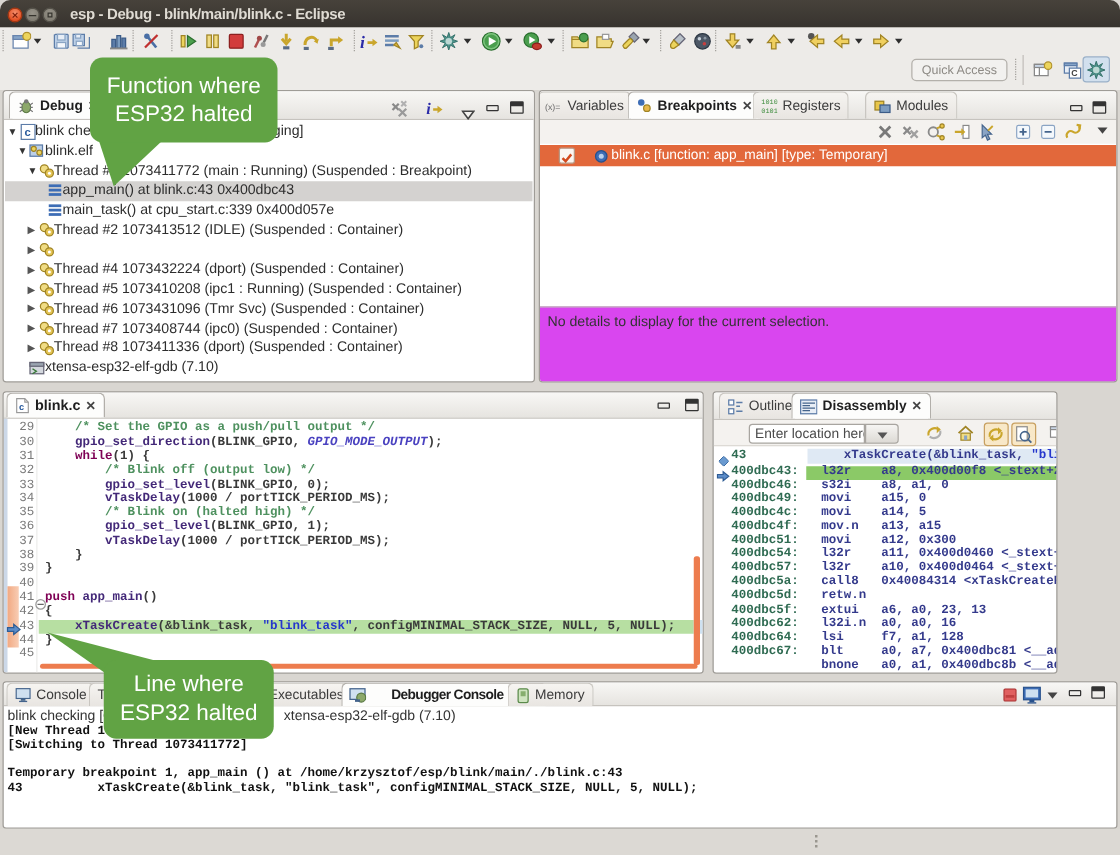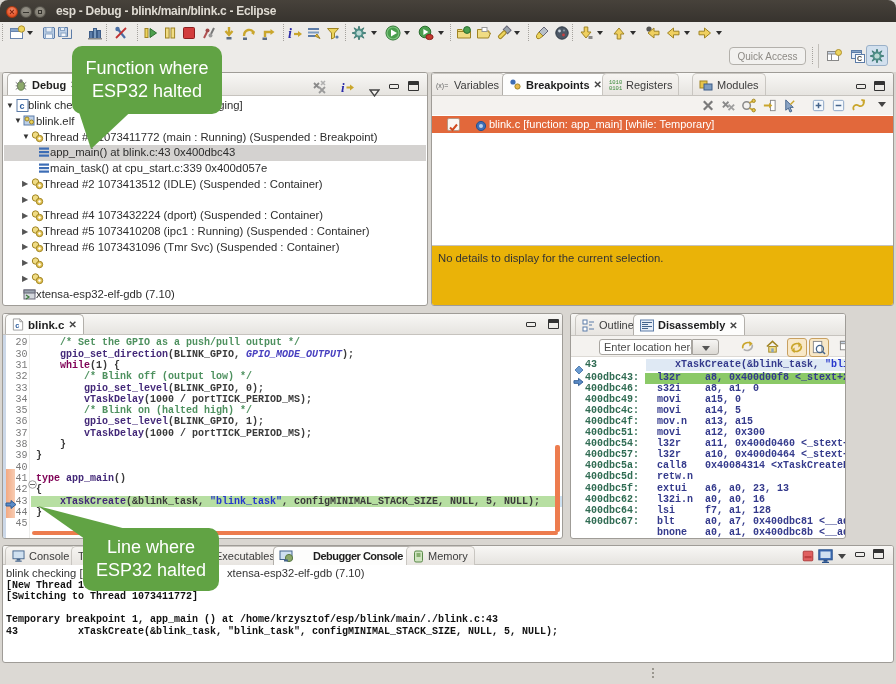--- a/index.html
+++ b/index.html
@@ -312,28 +312,30 @@
         </svg></span>
       <span class="te" style="left:39px;top:1.5px">Thread #6 1073431096 (Tmr Svc) (Suspended : Container)</span>
     </div>
   <div class="trow" style="top:182.00px">
       <span class="ar" style="left:18px;color:#555">▶</span>
       <span class="te" style="left:27px"><svg width="13" height="13" viewBox="0 0 13 13">
           <circle cx="4.5" cy="5" r="3.2" fill="#f0dc84" stroke="#a08424"></circle>
           <circle cx="8.5" cy="8.5" r="3.2" fill="#e4c454" stroke="#a08424"></circle>
           <circle cx="8.5" cy="8.5" r="1.2" fill="#fff"></circle>
         </svg></span>
+      <span class="te" style="left:39px;top:1.5px">Thread #7 1073408744 (ipc0) (Suspended : Container)</span>
     </div>
   <div class="trow" style="top:197.75px">
       <span class="ar" style="left:18px;color:#555">▶</span>
       <span class="te" style="left:27px"><svg width="13" height="13" viewBox="0 0 13 13">
           <circle cx="4.5" cy="5" r="3.2" fill="#f0dc84" stroke="#a08424"></circle>
           <circle cx="8.5" cy="8.5" r="3.2" fill="#e4c454" stroke="#a08424"></circle>
           <circle cx="8.5" cy="8.5" r="1.2" fill="#fff"></circle>
         </svg></span>
+      <span class="te" style="left:39px;top:1.5px">Thread #8 1073411336 (dport) (Suspended : Container)</span>
     </div>
   <div class="trow" style="top:213.50px">
       <span class="te" style="left:19px"><svg width="13" height="13" viewBox="0 0 13 13">
           <rect x="1" y="2" width="11" height="9" fill="#d4d8de" stroke="#667"></rect>
           <rect x="1" y="2" width="11" height="3" fill="#9aa4b0" stroke="#667"></rect>
           <path d="M3 7 L6 9 L3 11" fill="none" stroke="#3a7a3a" stroke-width="1.2"></path>
         </svg></span>
       <span class="te" style="left:32px;top:1.5px">xtensa-esp32-elf-gdb (7.10)</span>
     </div>
 </div>
@@ -394,23 +396,23 @@
       </svg></span>
   <span class="abs" style="left:446px;top:29px;width:0;height:0;border-left:4.5px solid transparent;border-right:4.5px solid transparent;border-top:5.5px solid #444"></span>
   <div class="abs" style="left:0;right:0;top:42.5px;height:17px;background:#e2683b">
     <span class="abs" style="left:15px;top:2px;width:13px;height:13px;background:#faf6f2;border:1px solid #b89884;border-radius:2px"><svg width="11" height="11" viewBox="0 0 11 11">
           <path d="M2 5.5 L4.5 8 L9 2.5" fill="none" stroke="#d24a1e" stroke-width="2"></path>
         </svg></span>
     <span class="abs" style="left:43px;top:2.5px"><svg width="12" height="12" viewBox="0 0 12 12">
           <circle cx="6" cy="6" r="4.6" fill="#3d6db5" stroke="#28518c"></circle>
           <circle cx="6" cy="6" r="2" fill="#b8d0ec"></circle>
         </svg></span>
-    <span class="abs" style="left:57px;top:2px;font-size:11px;color:#fff">blink.c [function: app_main] [while: Temporary]</span>
+    <span class="abs" style="left:57px;top:2px;font-size:11px;color:#fff">blink.c [function: app_main] [type: Temporary]</span>
   </div>
-  <div class="abs" style="left:0;right:0;top:172px;height:61px;background:#eab308;border-top:1px solid #c6c3be">
+  <div class="abs" style="left:0;right:0;top:172px;height:61px;background:#d946ef;border-top:1px solid #c6c3be">
     <span class="abs" style="left:6px;top:6px;font-size:11.3px;color:#333">No details to display for the current selection.</span>
   </div>
 </div>
 <div class="panel" id="p-editor" style="left:2px;top:313px;width:561px;height:226px">
   <div class="tabrow" style="height:21px">
     <div class="tab act" style="left:2px;font-size:11.5px"><svg width="12" height="13" viewBox="0 0 12 14">
           <path d="M1 1 H8 L11 4 V13 H1 Z" fill="#fff" stroke="#999"></path>
           <path d="M8 1 L8 4 H11" fill="none" stroke="#999"></path>
           <text x="3" y="11" font-size="8" font-weight="bold" fill="#2b5c9e">c</text>
         </svg>blink.c <span class="xg">✕</span></div>
@@ -451,21 +453,21 @@
     <b style="color:#7f0055;font-weight:bold">while</b>(1) {
         <span style="color:#4e915f">/* Blink off (output low) */</span>
         <b style="color:#432878;font-weight:bold">gpio_set_level</b>(BLINK_GPIO, 0);
         <b style="color:#432878;font-weight:bold">vTaskDelay</b>(1000 / portTICK_PERIOD_MS);
         <span style="color:#4e915f">/* Blink on (halted high) */</span>
         <b style="color:#432878;font-weight:bold">gpio_set_level</b>(BLINK_GPIO, 1);
         <b style="color:#432878;font-weight:bold">vTaskDelay</b>(1000 / portTICK_PERIOD_MS);
     }
 }
 
-<b style="color:#7f0055;font-weight:bold">type</b> <b style="color:#432878;font-weight:bold">app_main</b>()
+<b style="color:#7f0055;font-weight:bold">push</b> <b style="color:#432878;font-weight:bold">app_main</b>()
 {
     <b style="color:#432878;font-weight:bold">xTaskCreate</b>(&amp;blink_task, <b style="color:#2536cc;font-weight:bold">"blink_task"</b>, configMINIMAL_STACK_SIZE, NULL, 5, NULL);
 }
 </pre>
   <div class="abs" style="left:552px;top:131px;width:4.5px;height:87px;background:#ed7c4e;border-radius:2px"></div>
   <div class="abs" style="left:29px;top:216.5px;width:526px;height:4px;background:#ed7c4e;border-radius:2px"></div>
 </div>
 <div class="panel" id="p-disasm" style="left:570px;top:313px;width:276px;height:226px">
   <div class="tabrow" style="height:22px">
     <div class="tab" style="left:4px"><svg width="13" height="13" viewBox="0 0 13 13">

